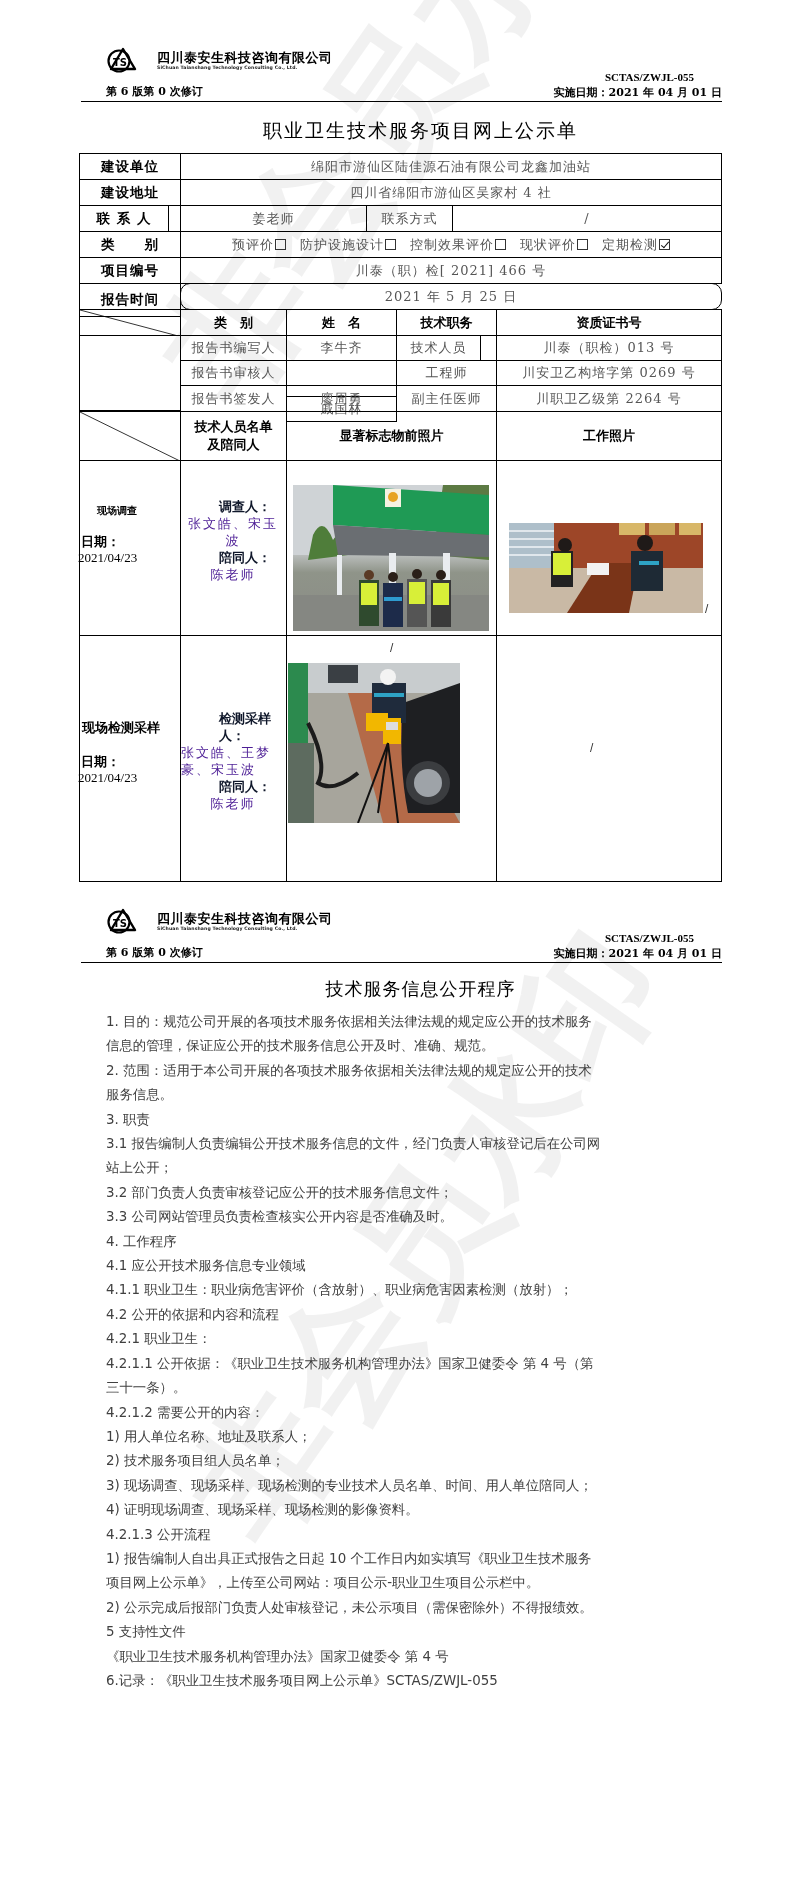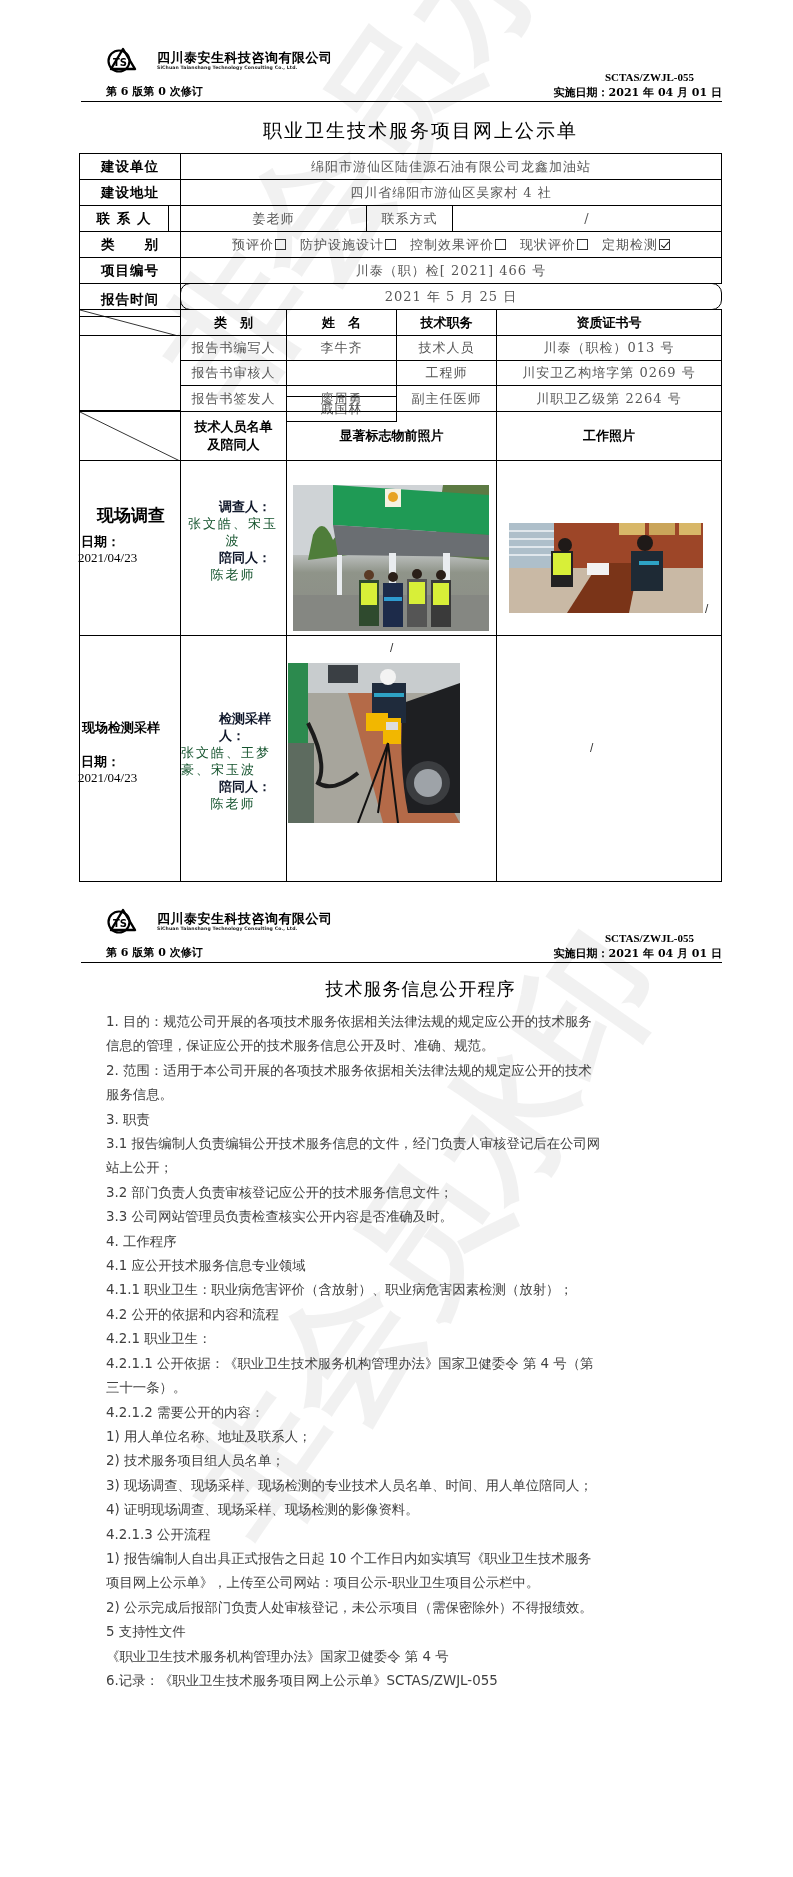--- a/index.html
+++ b/index.html
@@ -31,21 +31,21 @@
 
   .cb-row { display: flex; gap: 14px; font-size: 13px; color: #555; letter-spacing: 1px; }
   .cb { display: inline-block; width: 11px; height: 11px; border: 1px solid #333; vertical-align: -1px; margin-left: 1px; position: relative; }
   .cb.checked::after { content: ""; position: absolute; left: 3px; top: 0px; width: 3px; height: 7px; border-right: 1.4px solid #111; border-bottom: 1.4px solid #111; transform: rotate(40deg); }
   .stage-name { position: absolute; font-weight: bold; color: #000; white-space: nowrap; }
   .stage-date-lbl { position: absolute; font-weight: bold; color: #000; }
   .stage-date { position: absolute; color: #000; font-family: "Liberation Serif", serif; font-size: 13px; }
 
   .people { position: absolute; font-size: 13px; line-height: 17px; }
   .people .role { font-weight: bold; color: #0f172a; margin-left: 38px; }
-  .people .names { color: #14532d; letter-spacing: 2px; }
+  .people .names { color: #4c1d95; letter-spacing: 2px; }
 
   .photo { position: absolute; overflow: hidden; }
   .slash { position: absolute; font-size: 12px; color: #333; font-family: "Liberation Sans", sans-serif; }
 
   
   .proc { position: absolute; left: 106px; top: 1010px; width: 600px; font-family: "DejaVu Sans", "Liberation Sans", sans-serif; font-size: 13.4px; line-height: 24.4px; color: #404040; }
   .proc p { white-space: nowrap; }
 
   
   .wm { position: absolute; color: rgba(0,0,0,0.055); font-family: "DejaVu Sans", sans-serif; font-weight: bold; pointer-events: none; white-space: nowrap; }
@@ -115,21 +115,21 @@
   </div>
   <div class="cell hdr" style="left:101px;top:156px;width:107px;height:27px;">类　别</div>
   <div class="cell hdr" style="left:207px;top:156px;width:111px;height:27px;">姓　名</div>
   <div class="cell hdr" style="left:317px;top:156px;width:101px;height:27px;">技术职务</div>
   <div class="cell hdr" style="left:417px;top:156px;width:226px;height:27px;">资质证书号</div>
 
   <div class="cell" style="left:0;top:182px;width:102px;height:76px;"></div>
 
   <div class="cell plain" style="left:101px;top:182px;width:107px;height:26px;">报告书编写人</div>
   <div class="cell plain" style="left:207px;top:182px;width:111px;height:26px;">李牛齐</div>
-  <div class="cell plain" style="left:317px;top:182px;width:101px;height:26px;">技术人员</div>
+  <div class="cell plain" style="left:317px;top:182px;width:85px;height:26px;">技术人员</div>
   <div class="cell plain" style="left:417px;top:182px;width:226px;height:26px;">川泰（职检）013 号</div>
 
   <div class="cell plain" style="left:101px;top:207px;width:107px;height:26px;">报告书审核人</div>
   <div class="cell plain" style="left:207px;top:207px;width:111px;height:26px;margin-top:36px;">戚国林</div>
   <div class="cell plain" style="left:317px;top:207px;width:101px;height:26px;">工程师</div>
   <div class="cell plain" style="left:417px;top:207px;width:226px;height:26px;">川安卫乙构培字第 0269 号</div>
 
   <div class="cell plain" style="left:101px;top:232px;width:107px;height:27px;">报告书签发人</div>
   <div class="cell plain" style="left:207px;top:232px;width:111px;height:27px;">廖周勇</div>
   <div class="cell plain" style="left:317px;top:232px;width:101px;height:27px;">副主任医师</div>
@@ -141,21 +141,21 @@
       </svg>
   </div>
   <div class="cell hdr" style="left:101px;top:258px;width:107px;height:50px;flex-direction:column;line-height:18px;">
     <span>技术人员名单</span>
     <span>及陪同人</span>
   </div>
   <div class="cell hdr" style="left:207px;top:258px;width:211px;height:50px;">显著标志物前照片</div>
   <div class="cell hdr" style="left:417px;top:258px;width:226px;height:50px;">工作照片</div>
 
   <div class="cell" style="left:0;top:307px;width:102px;height:176px;"></div>
-  <div class="stage-name" style="left:18px;top:351px;font-size:17px;">现场调查</div>
+  <div class="stage-name" style="left:18px;top:351px;font-size:10px;">现场调查</div>
   <div class="stage-date-lbl" style="left:2px;top:380px;font-size:13px;">日期：</div>
   <div class="stage-date" style="left:-1px;top:397px;">2021/04/23</div>
 
   <div class="cell" style="left:101px;top:307px;width:107px;height:176px;"></div>
   <div class="people" style="left:102px;top:345px;width:104px;">
     <div class="role">调查人：</div>
     <div class="names" style="text-align:center;">张文皓、宋玉</div>
     <div class="names" style="text-align:center;">波</div>
     <div class="role">陪同人：</div>
     <div class="names" style="text-align:center;">陈老师</div>

